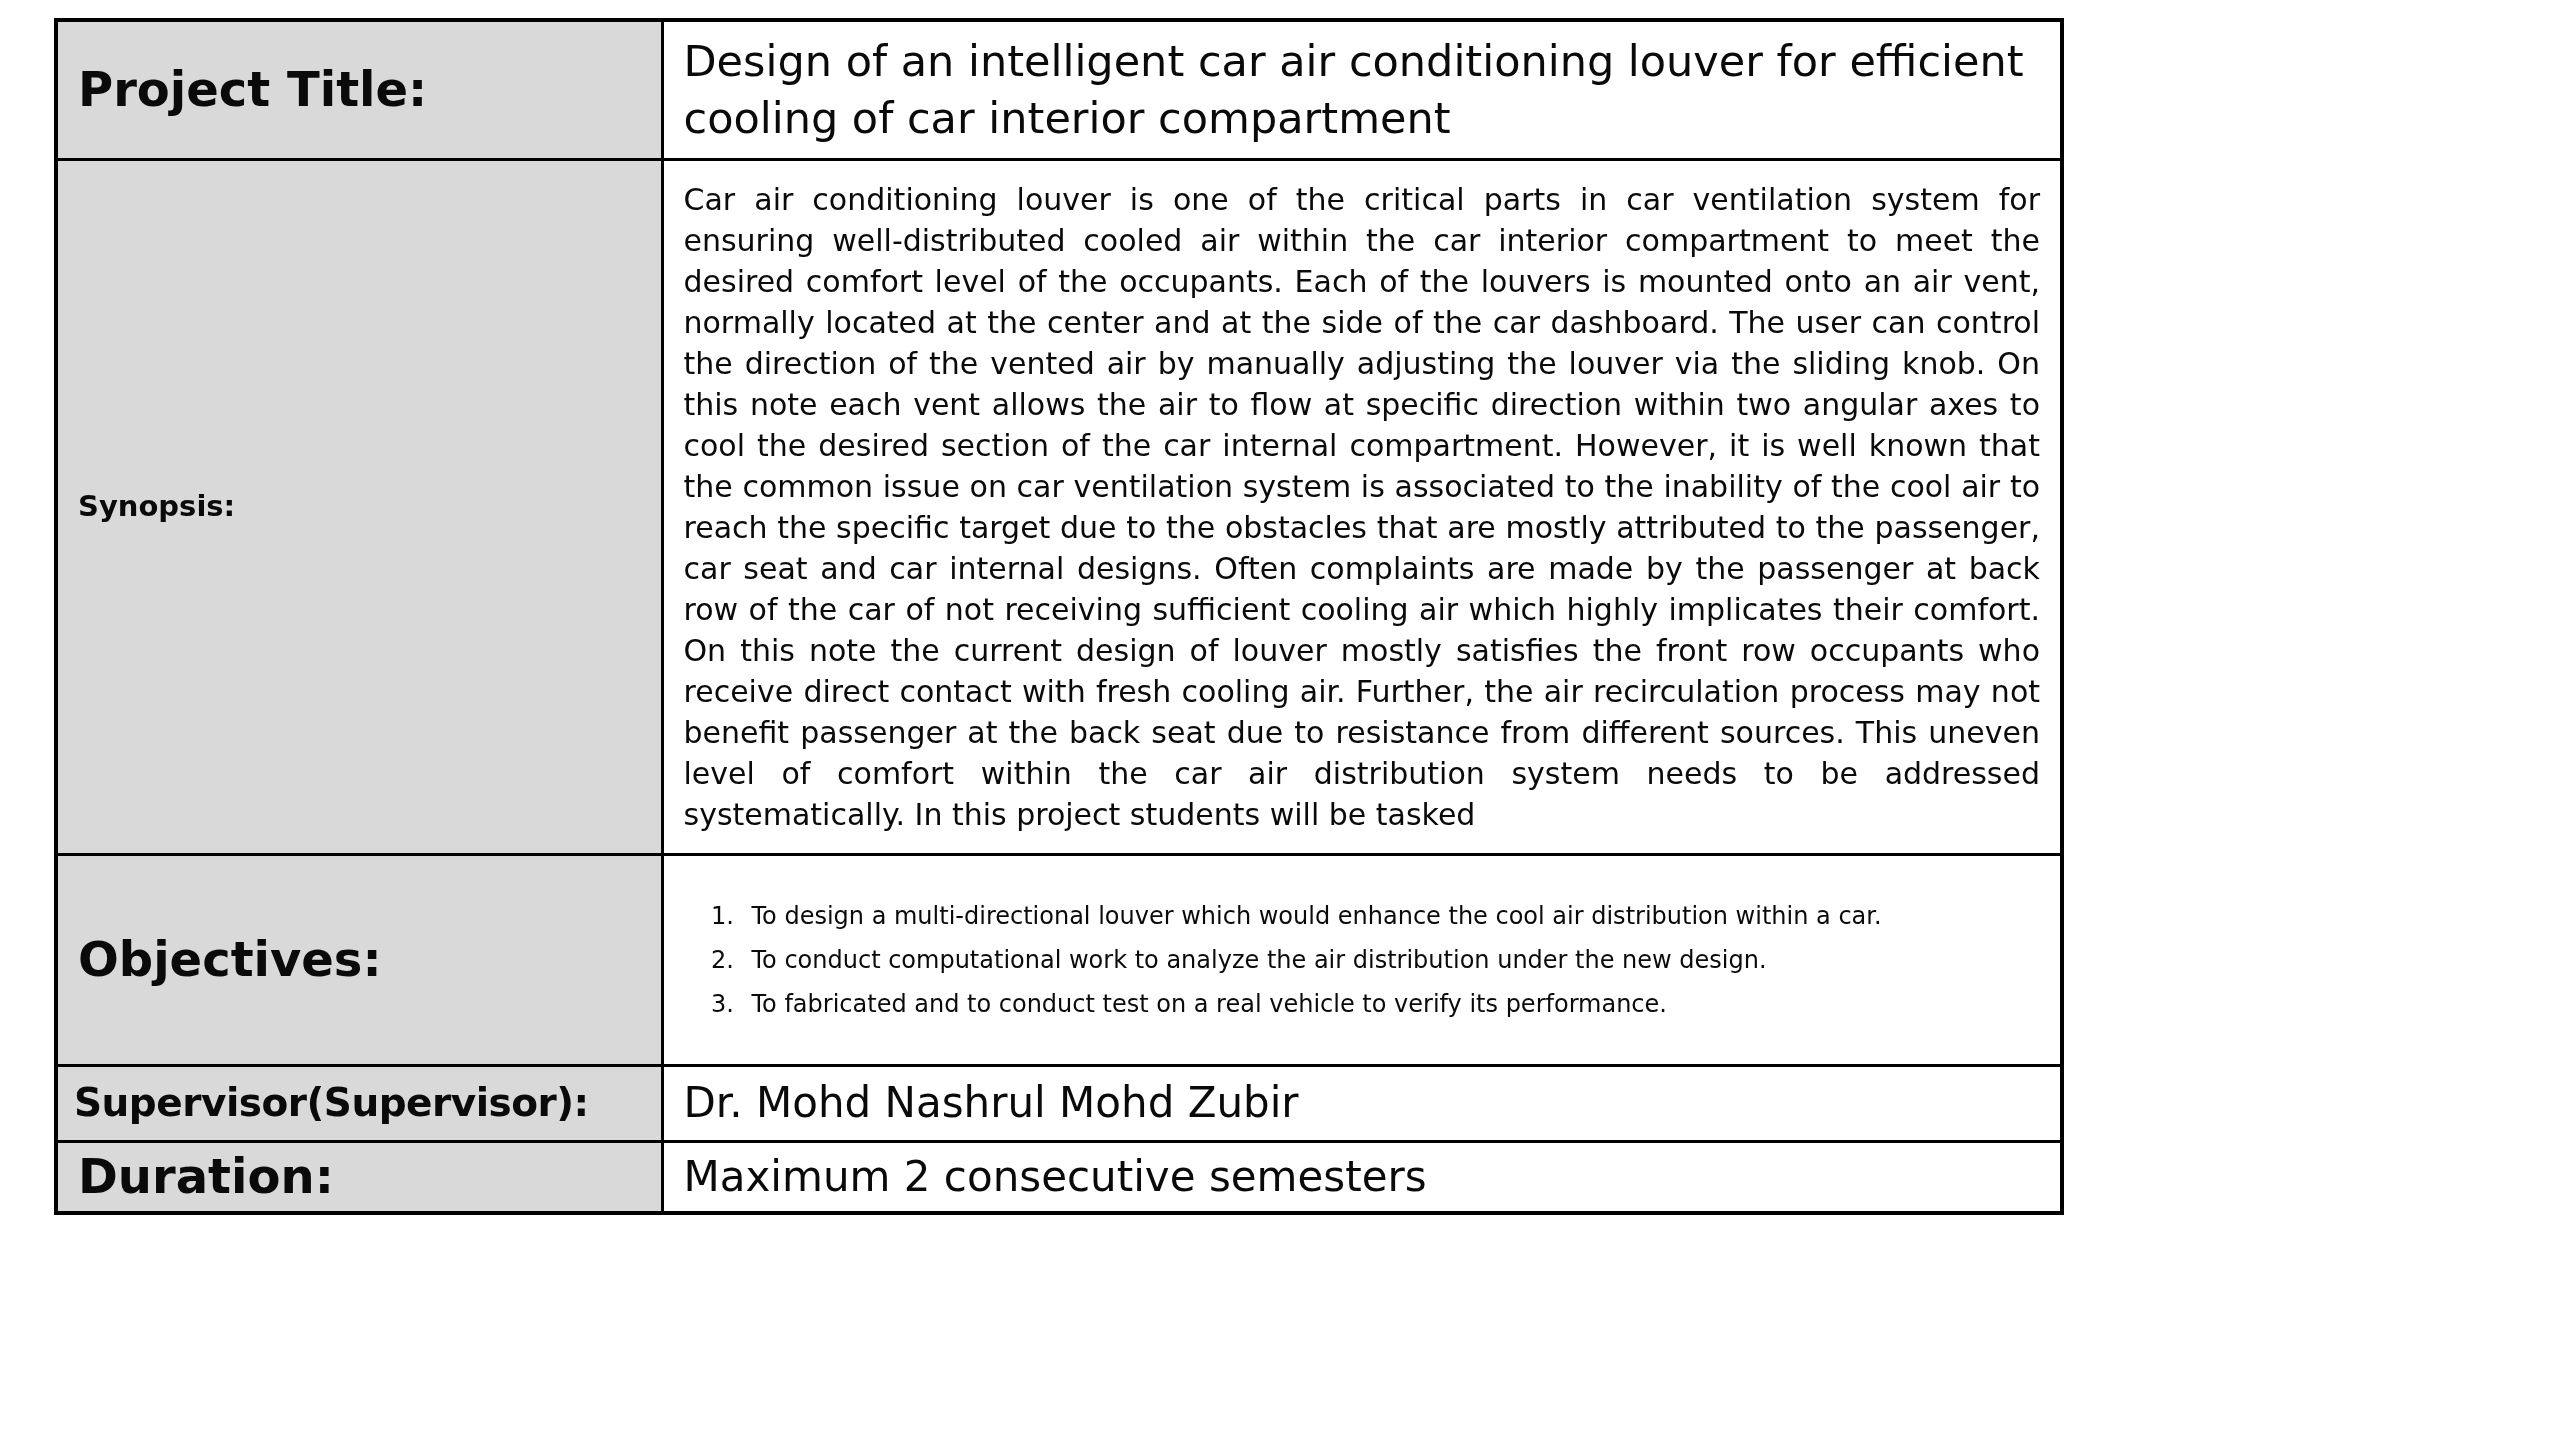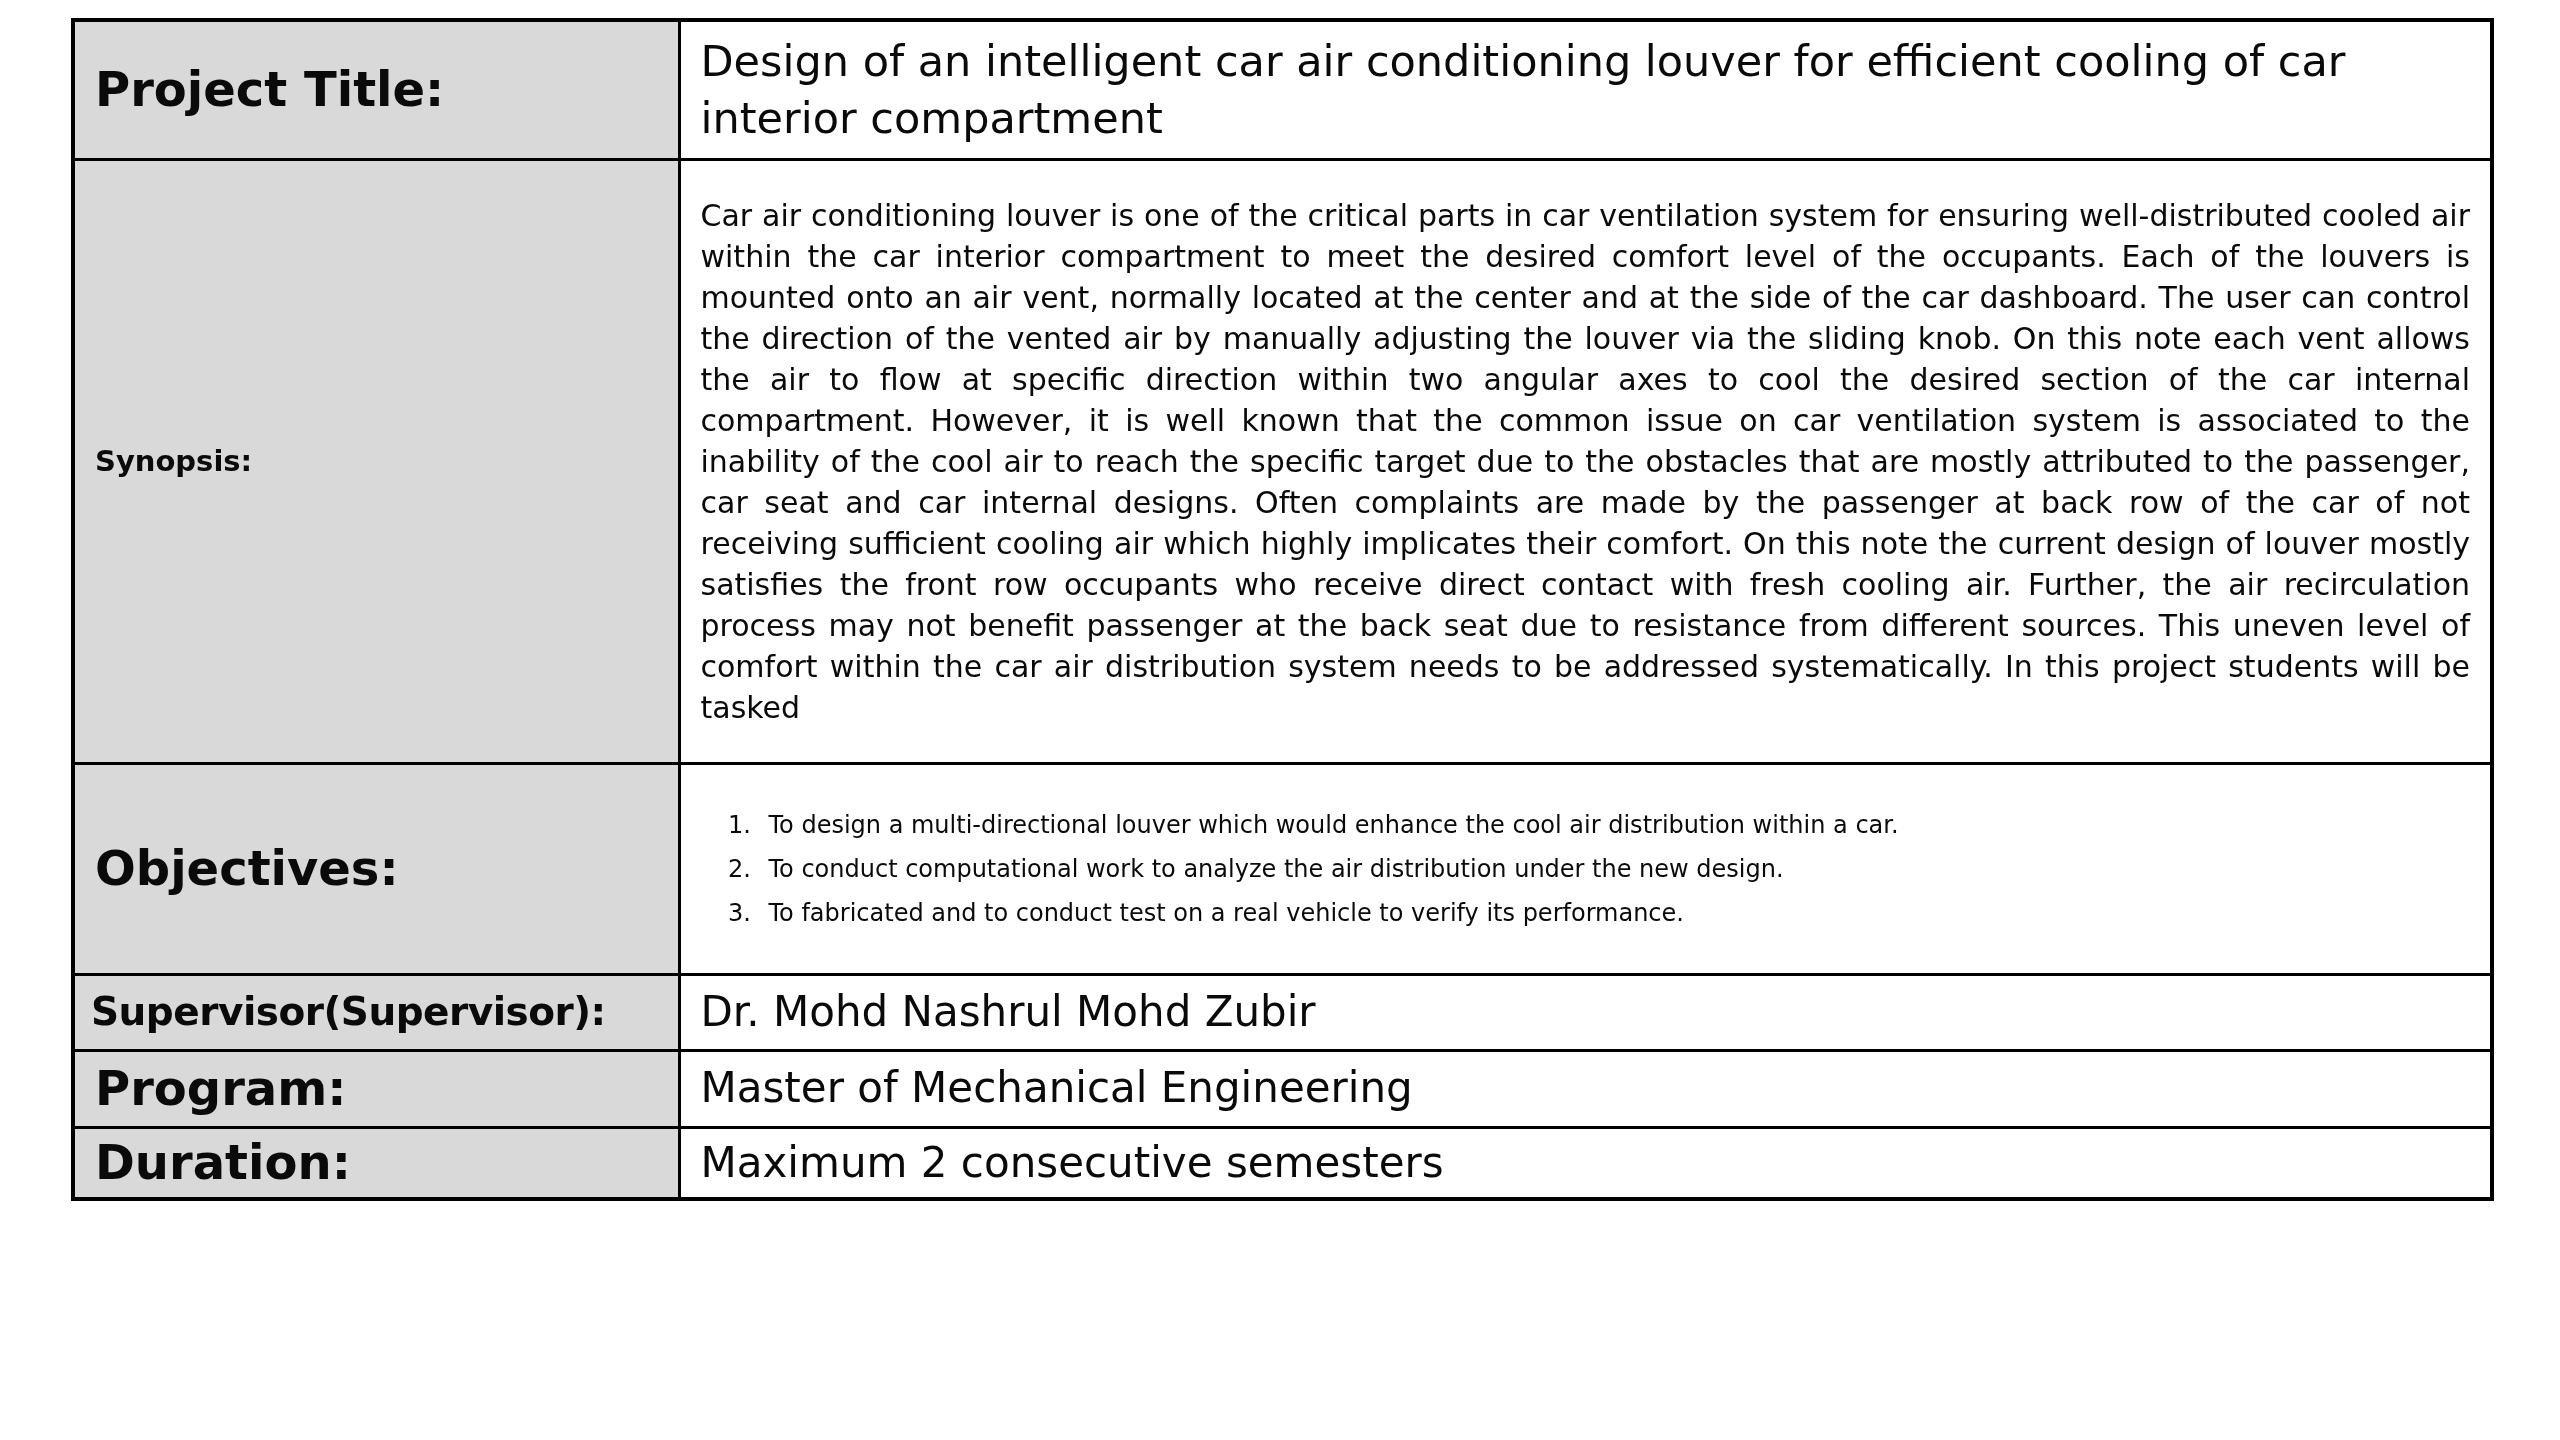--- a/index.html
+++ b/index.html
@@ -5,22 +5,22 @@
   * { margin: 0; padding: 0; box-sizing: border-box; }
   html, body {
     width: 2560px; height: 1440px;
     background: #ffffff;
     font-family: "DejaVu Sans", sans-serif;
     color: #0a0a0a;
     overflow: hidden;
   }
   .doc-table {
     position: absolute;
-    left: 71px; top: 18px;
-    width: 2423px;
+    left: 54px; top: 18px;
+    width: 2010px;
     border-collapse: collapse;
     table-layout: fixed;
     border: 4px solid #000;
   }
   .doc-table td {
     border: 3px solid #000;
     vertical-align: middle;
   }
   col.c-label { width: 606px; }
   .lbl {
@@ -102,23 +102,19 @@
     </td>
   </tr>
 
 
 
   <tr class="r-supervisor">
     <td class="lbl lbl-sup">Supervisor(Supervisor):</td>
     <td class="val val-line">Dr. Mohd Nashrul Mohd Zubir</td>
   </tr>
 
-  <tr class="r-program">
-    <td class="lbl lbl-xl">Program:</td>
-    <td class="val val-line">Master of Mechanical Engineering</td>
-  </tr>
 
   <tr class="r-duration">
     <td class="lbl lbl-xl">Duration:</td>
     <td class="val val-line">Maximum 2 consecutive semesters</td>
   </tr>
 </tbody>
   </table>
 
 </body></html>

